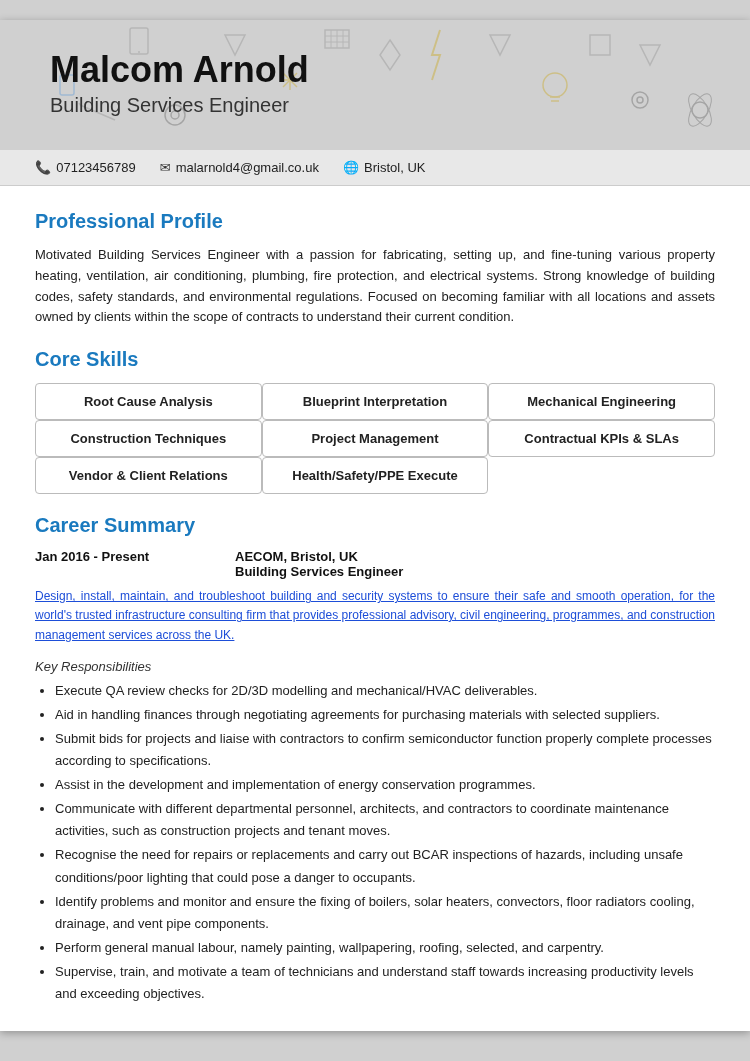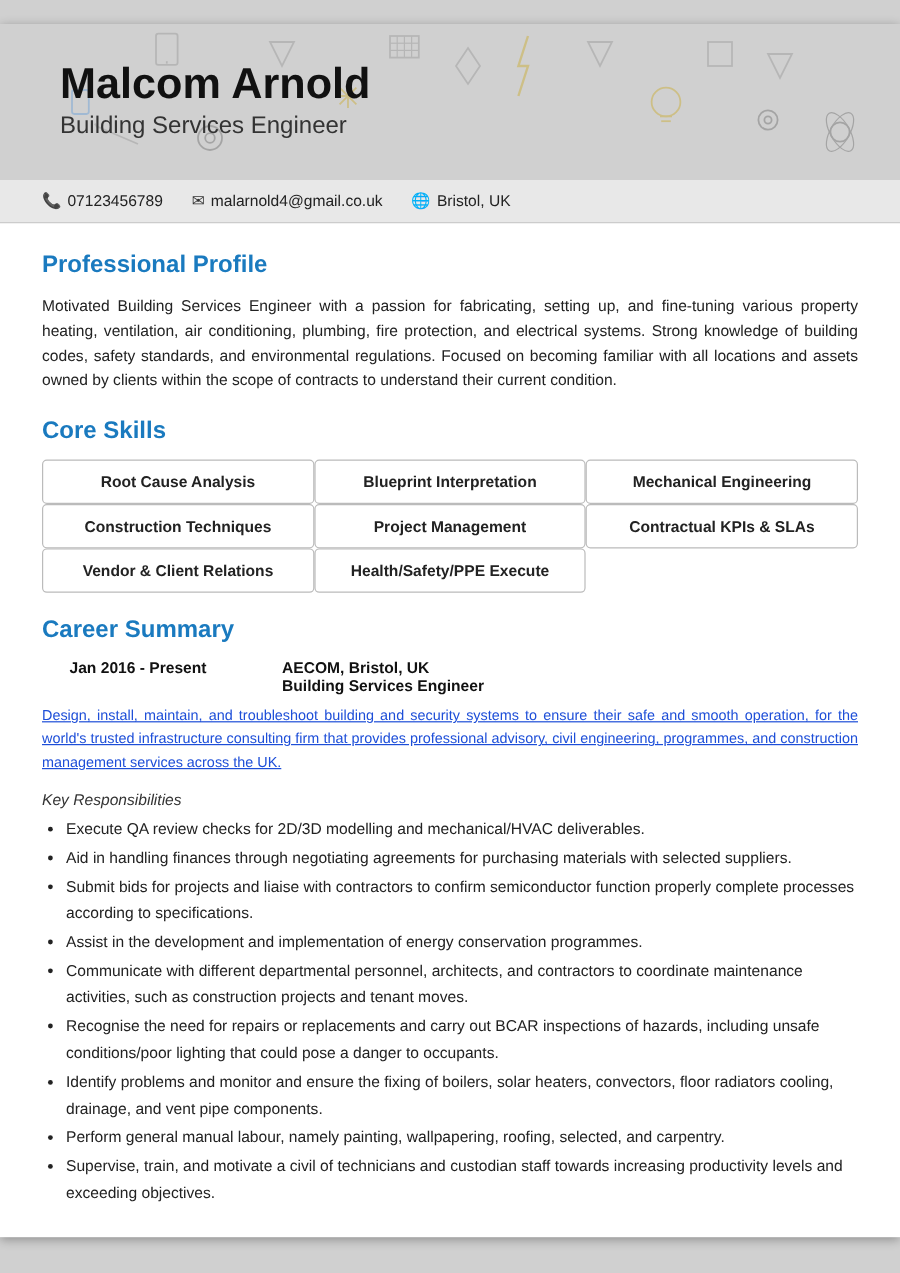--- a/index.html
+++ b/index.html
@@ -106,21 +106,20 @@
       display: flex;
       gap: 40px;
       margin-bottom: 8px;
       margin-top: 12px;
     }
     .job-dates {
       font-size: 13px;
       font-weight: 700;
       color: #111;
       min-width: 160px;
-      text-align: center;
     }
     .job-details {}
     .job-company {
       font-size: 13px;
       font-weight: 700;
       color: #111;
     }
     .job-role {
       font-size: 13px;
       font-weight: 700;
@@ -270,19 +269,19 @@
       <div class="responsibilities-label">Key Responsibilities</div>
       <ul class="responsibilities-list">
         <li>Execute QA review checks for 2D/3D modelling and mechanical/HVAC deliverables.</li>
         <li>Aid in handling finances through negotiating agreements for purchasing materials with selected suppliers.</li>
         <li>Submit bids for projects and liaise with contractors to confirm semiconductor function properly complete processes according to specifications.</li>
         <li>Assist in the development and implementation of energy conservation programmes.</li>
         <li>Communicate with different departmental personnel, architects, and contractors to coordinate maintenance activities, such as construction projects and tenant moves.</li>
         <li>Recognise the need for repairs or replacements and carry out BCAR inspections of hazards, including unsafe conditions/poor lighting that could pose a danger to occupants.</li>
         <li>Identify problems and monitor and ensure the fixing of boilers, solar heaters, convectors, floor radiators cooling, drainage, and vent pipe components.</li>
         <li>Perform general manual labour, namely painting, wallpapering, roofing, selected, and carpentry.</li>
-        <li>Supervise, train, and motivate a civil of technicians and custodian staff towards increasing productivity levels and exceeding objectives.</li>
+        <li>Supervise, train, and motivate a team of technicians and understand staff towards increasing productivity levels and exceeding objectives.</li>
       </ul>
     </div>
 
   </div>
 
 </div>
 
 </body></html>

